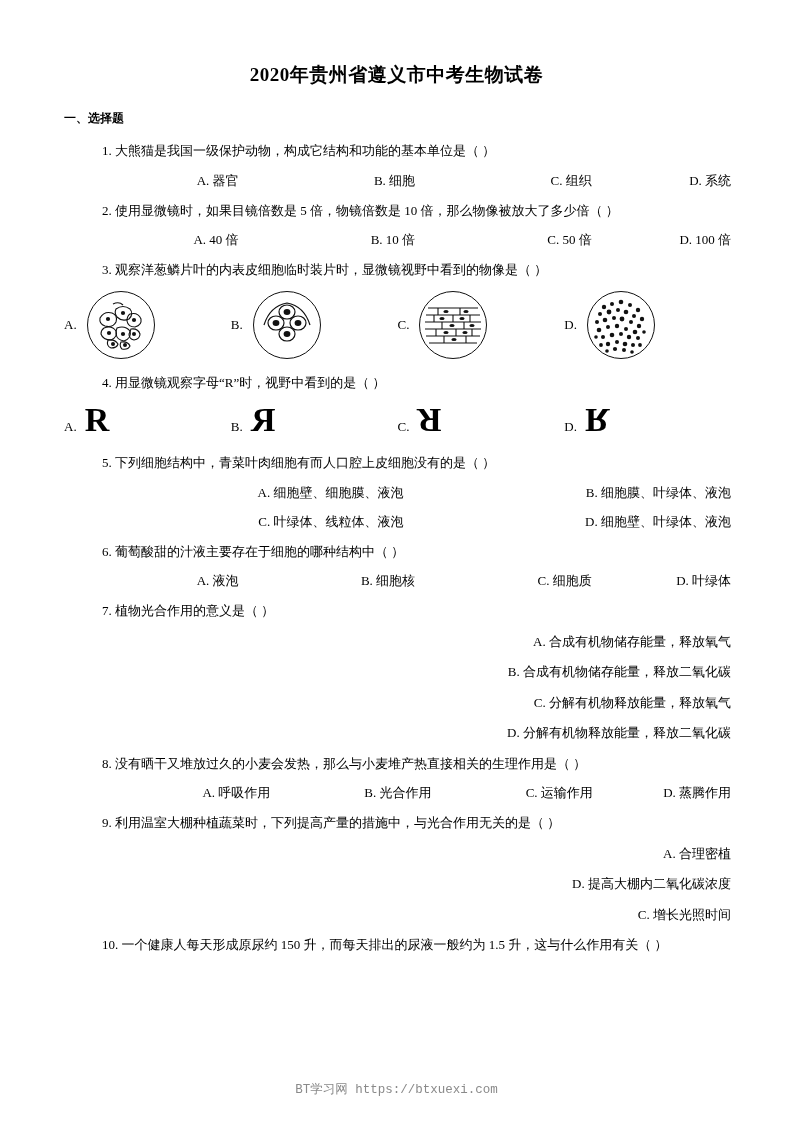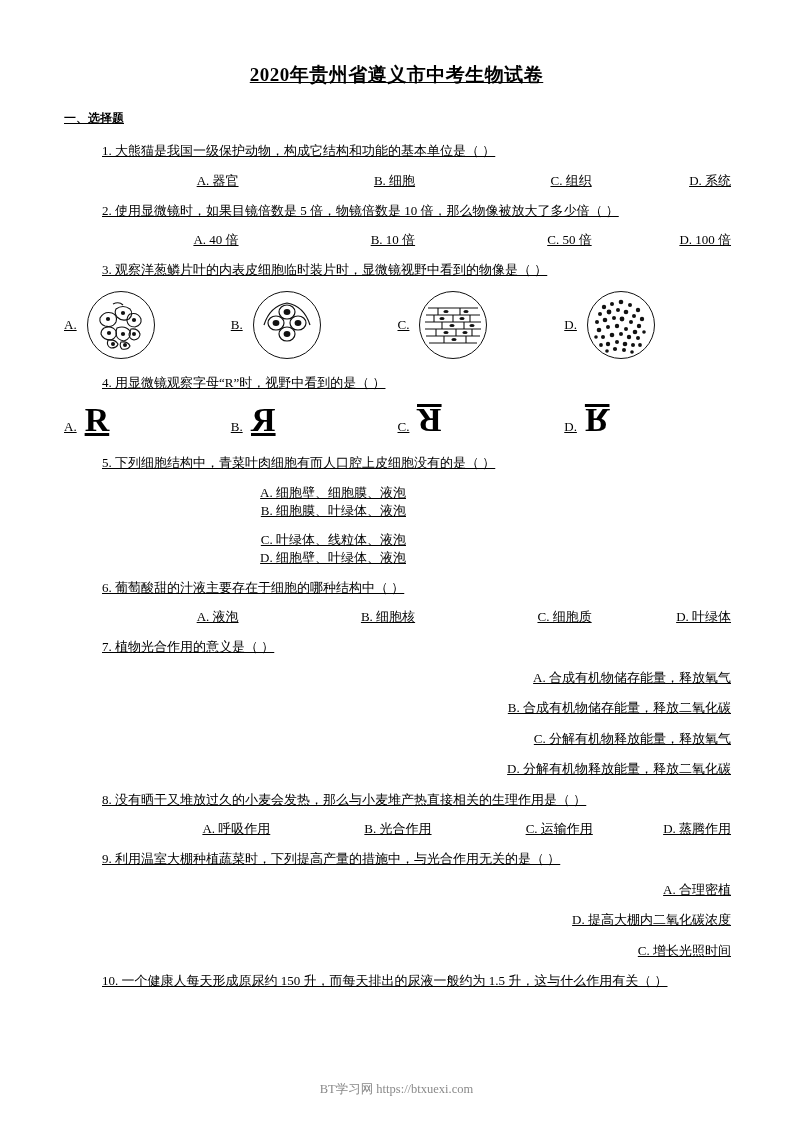--- a/index.html
+++ b/index.html
@@ -17,21 +17,20 @@
   }
   .page {
     position: relative;
     width: 793px;
     height: 1122px;
     padding: 0;
     box-sizing: border-box;
   }
   .content {
     padding: 52px 62px 0 62px;
-    text-decoration: underline;
   }
   .doc-title {
     text-align: center;
     font-size: 19px;
     font-weight: bold;
     letter-spacing: 0.5px;
     margin: 10px 0 22px 0;
   }
   .section-head {
     font-size: 12px;
@@ -47,21 +46,20 @@
     margin-bottom: 11px;
     margin-left: 40px;
   }
   .opts-row {
     display: flex;
     margin: 0 0 11px 0;
     font-size: 13px;
   }
   .opts-row.indent {
     padding-left: 14px;
-    flex-direction: column;
   }
   .opt {
     white-space: nowrap;
     text-align: right;
   }
   
   .cols4 .opt:nth-child(1) { width: 190px; }
   .cols4 .opt:nth-child(2) { width: 190px; }
   .cols4 .opt:nth-child(3) { width: 190px; }
   .cols4 .opt:nth-child(4) { width: 150px; }
@@ -132,21 +130,21 @@
   .rot180 { transform: rotate(180deg); }
 
   .footer {
     position: absolute;
     left: 0;
     right: 0;
     bottom: 24px;
     text-align: center;
     font-size: 12.5px;
     color: #8a8a8a;
-    font-family: Liberation Serif, serif;
+    font-family: Liberation Mono, monospace;
   }
 </style>
 </head>
 <body>
 
 <div class="page">
   <div class="content">
 
     <div class="doc-title">2020年贵州省遵义市中考生物试卷</div>
 

